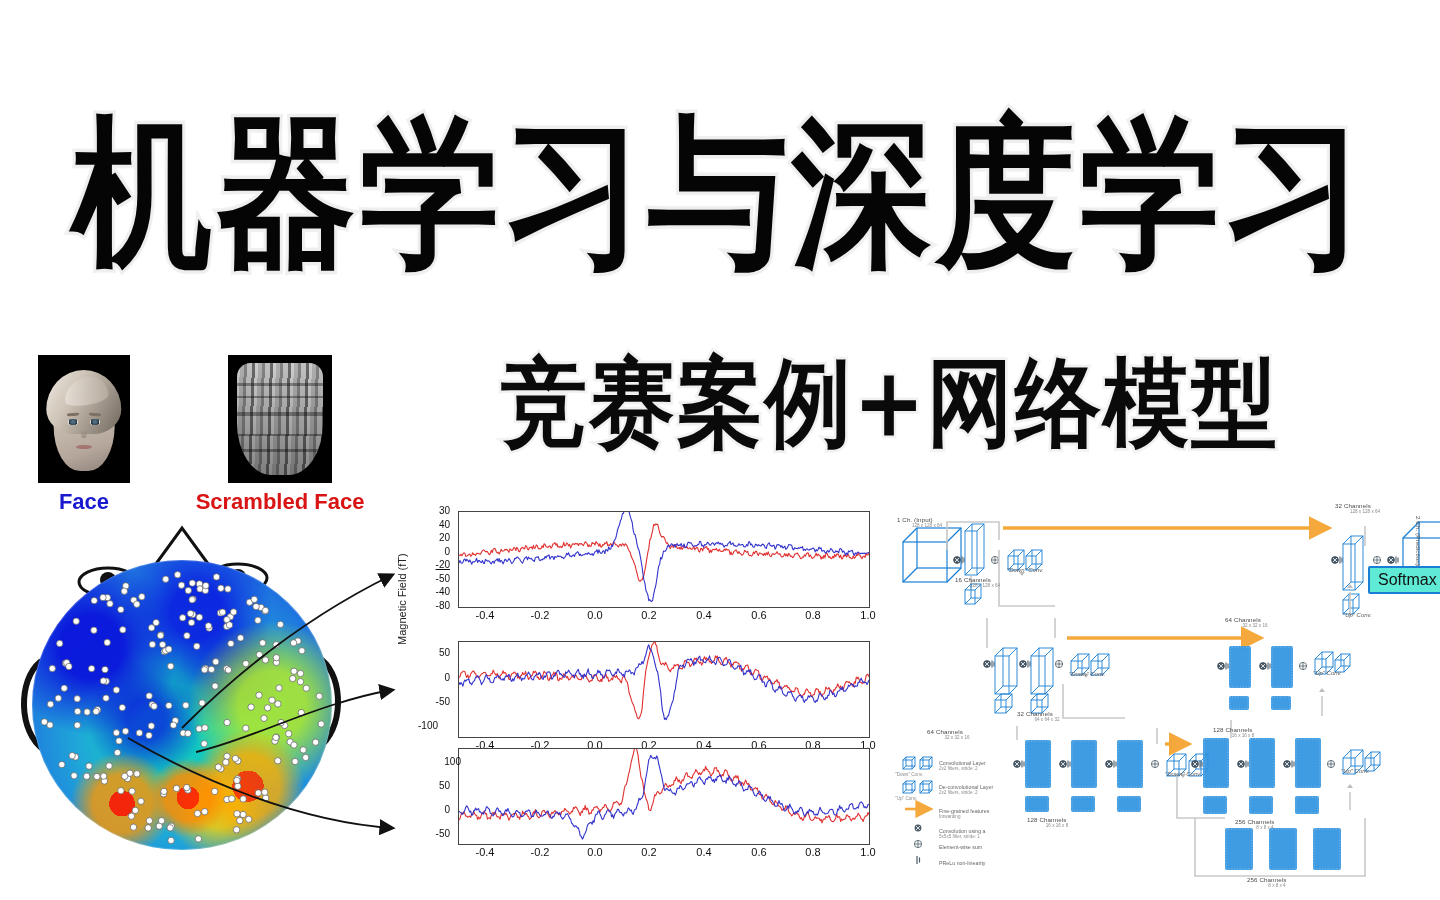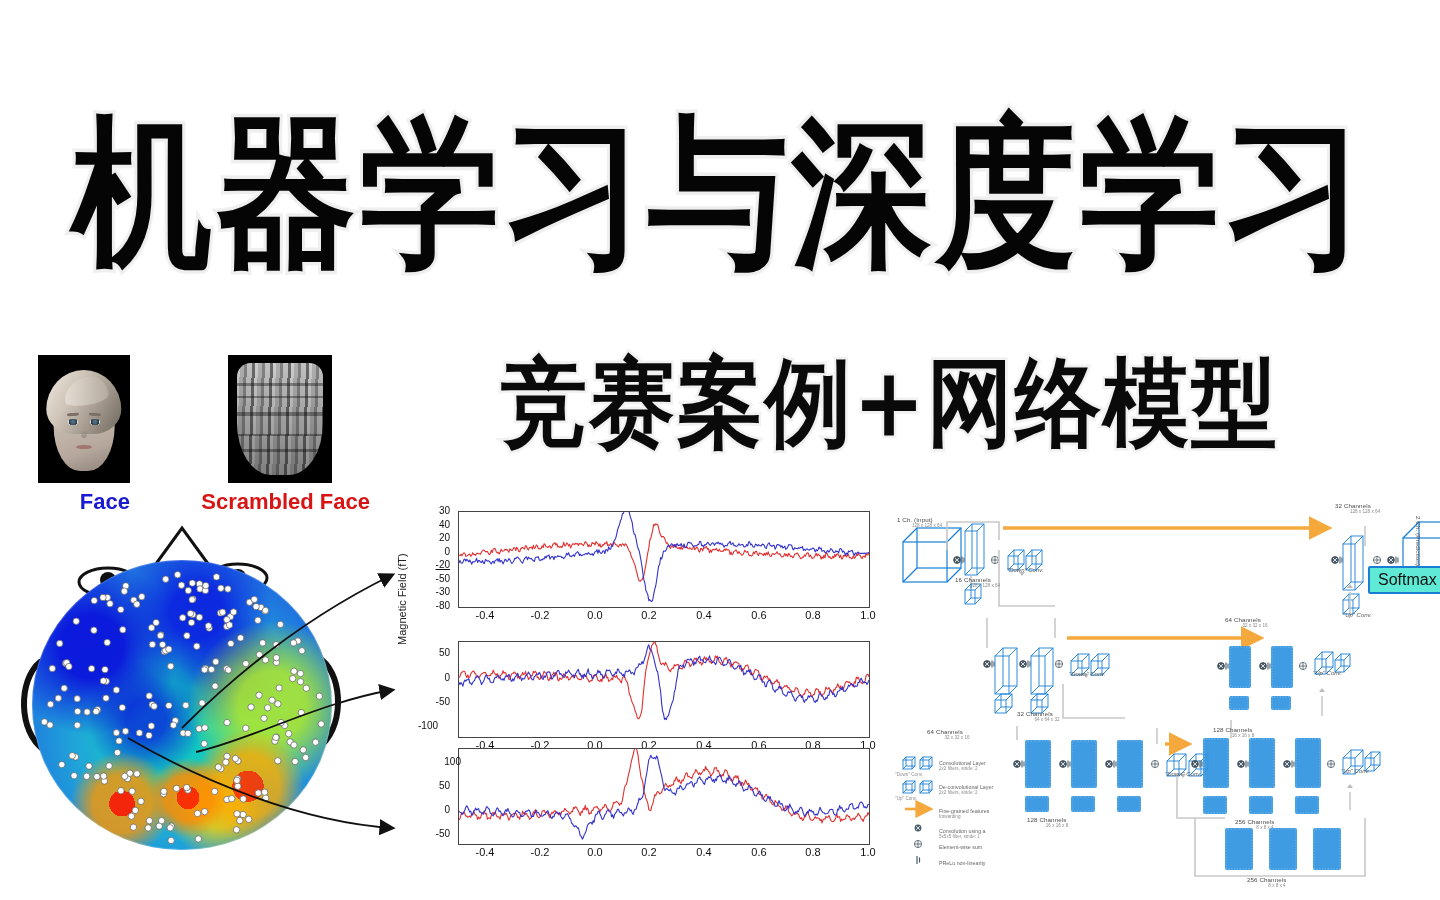--- a/index.html
+++ b/index.html
@@ -42,21 +42,21 @@
     text-shadow:0 0 3px #ededed;
     transform:scaleY(1.12);
     transform-origin:50% 50%;
   }
   
   .stim-wrap{position:absolute;}
   .stim-img{
     background:#000; position:relative; overflow:hidden;
   }
   .stim-label{
-    text-align:right; font-weight:bold; font-size:22px;
+    text-align:center; font-weight:bold; font-size:22px;
     margin-top:6px; font-family:"Liberation Sans", sans-serif;
   }
   
   .face-bg{position:absolute;inset:0;background:#000;}
   .face-head{
     position:absolute;left:50%;top:52%;transform:translate(-50%,-50%);
     width:66%;height:78%;border-radius:48% 48% 44% 44%/55% 55% 45% 45%;
     background:linear-gradient(160deg,#d9cfc6 0%,#c9bdb2 40%,#b5a79c 75%,#8e8279 100%);
   }
   .face-hair{
@@ -420,21 +420,21 @@
         </g>
       </svg>
   </div>
   <div id="ytk-0">
       <div class="ytick" style="left:16px;top:10px;">30</div>
       <div class="ytick" style="left:16px;top:24px;">40</div>
       <div class="ytick" style="left:16px;top:37px;">20</div>
       <div class="ytick" style="left:16px;top:51px;">0</div>
       <div class="ytick" style="left:16px;top:64px;text-decoration:underline;">-20</div>
       <div class="ytick" style="left:16px;top:78px;">-50</div>
-      <div class="ytick" style="left:16px;top:91px;">-30</div>
+      <div class="ytick" style="left:16px;top:91px;">-40</div>
       <div class="ytick" style="left:16px;top:105px;">-80</div>
     </div>
   <div id="xtk-0">
       <div class="xtick" style="left:67px;top:114px;">-0.4</div>
       <div class="xtick" style="left:122px;top:114px;">-0.2</div>
       <div class="xtick" style="left:177px;top:114px;">0.0</div>
       <div class="xtick" style="left:231px;top:114px;">0.2</div>
       <div class="xtick" style="left:286px;top:114px;">0.4</div>
       <div class="xtick" style="left:341px;top:114px;">0.6</div>
       <div class="xtick" style="left:395px;top:114px;">0.8</div>

